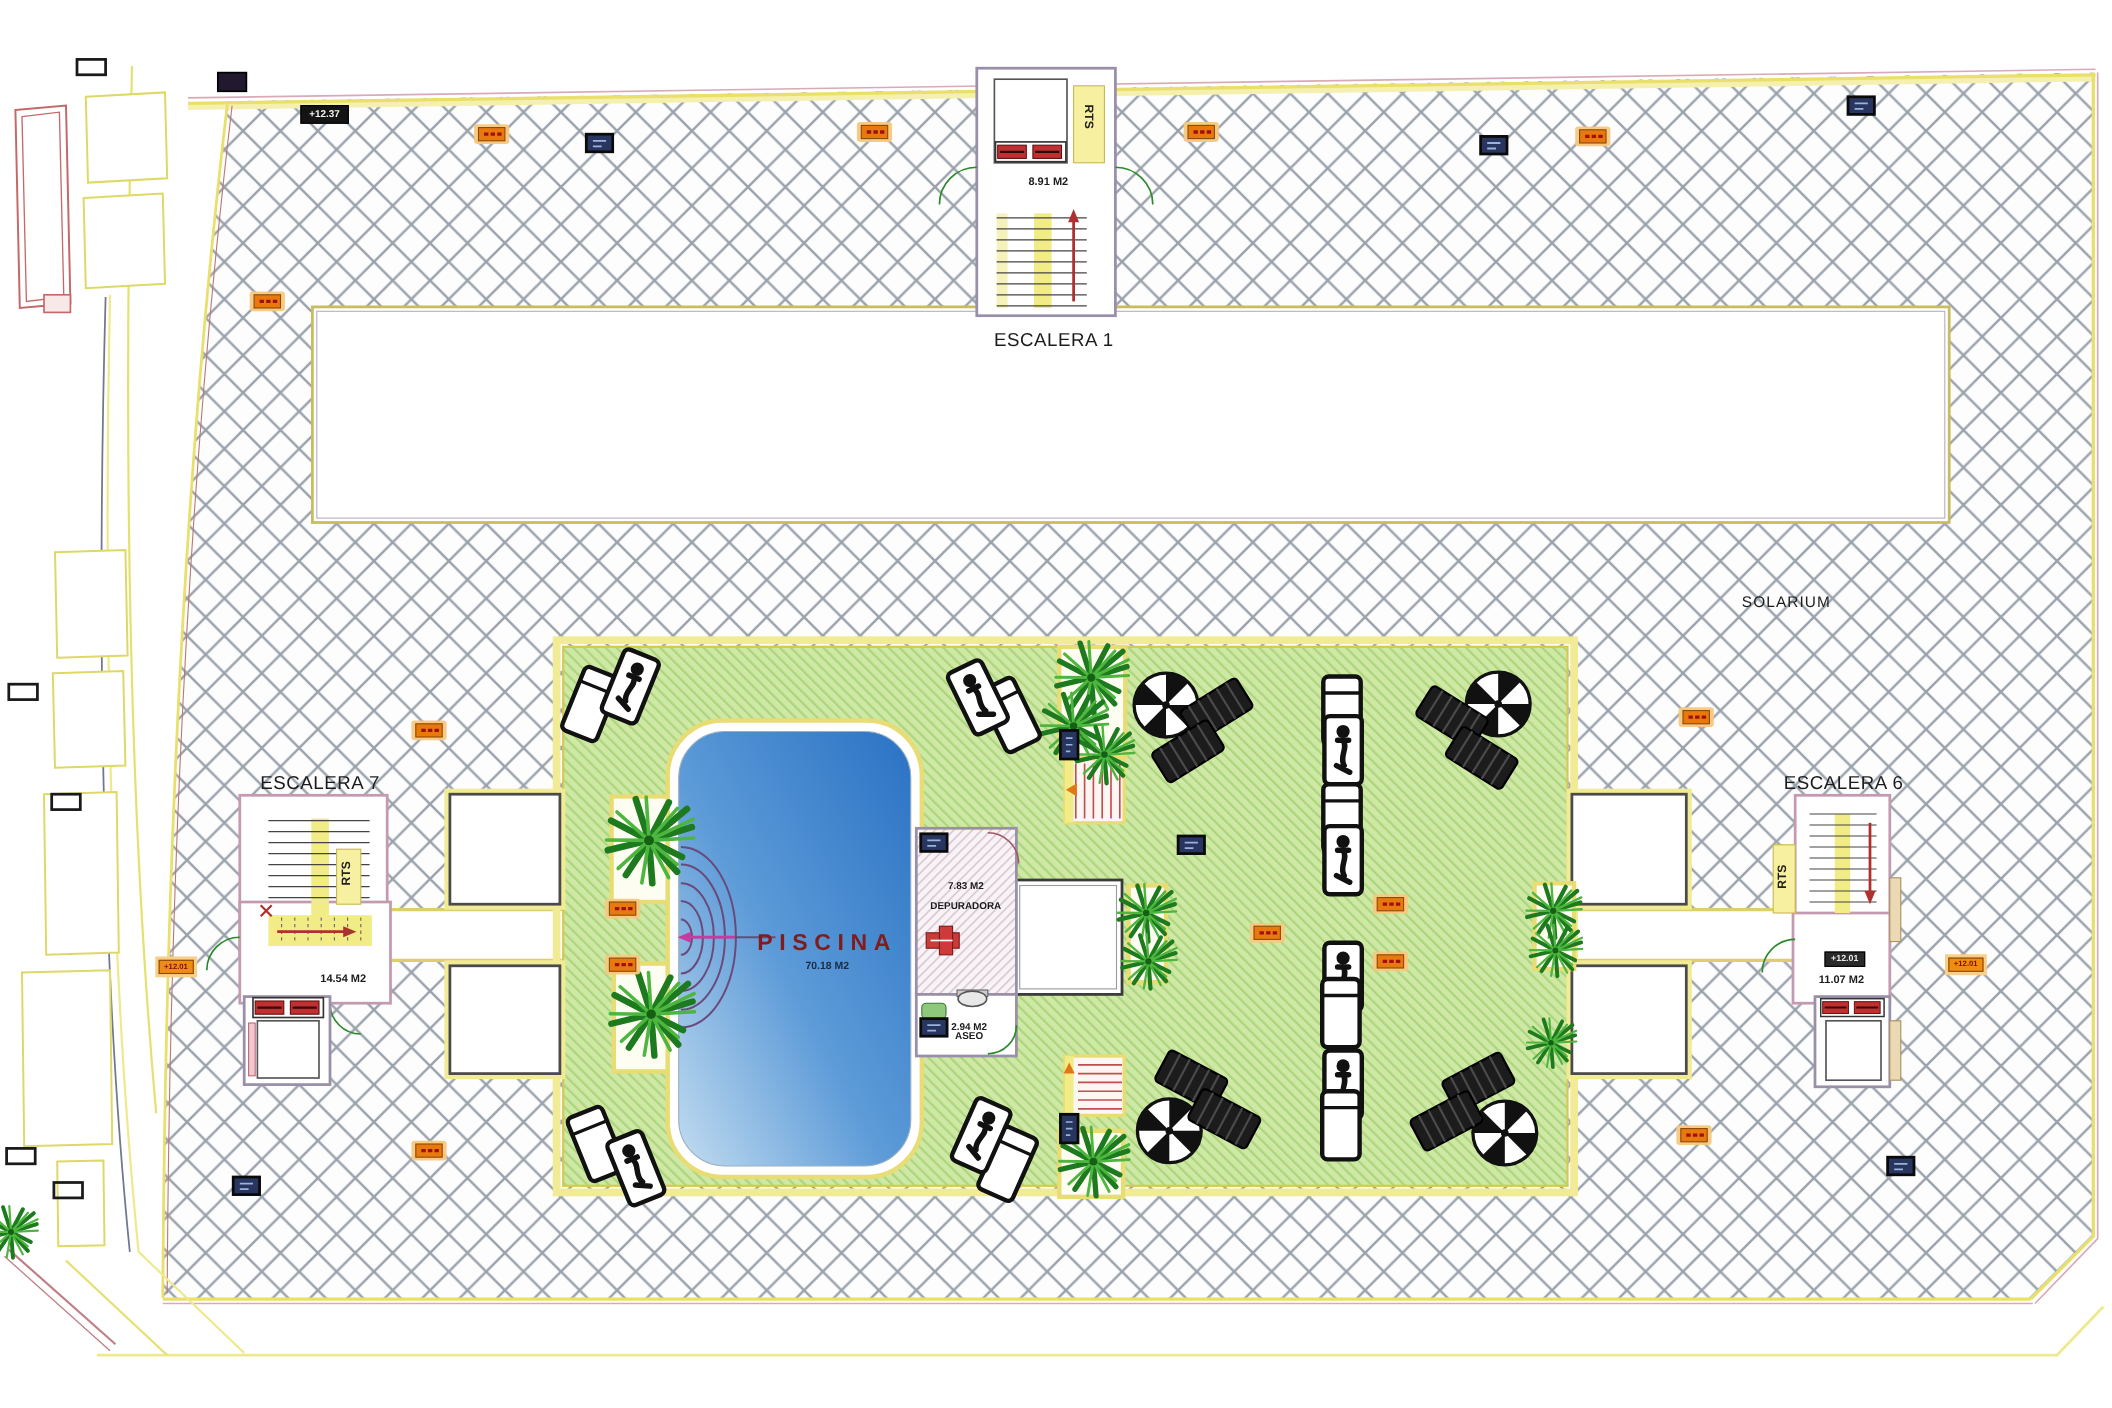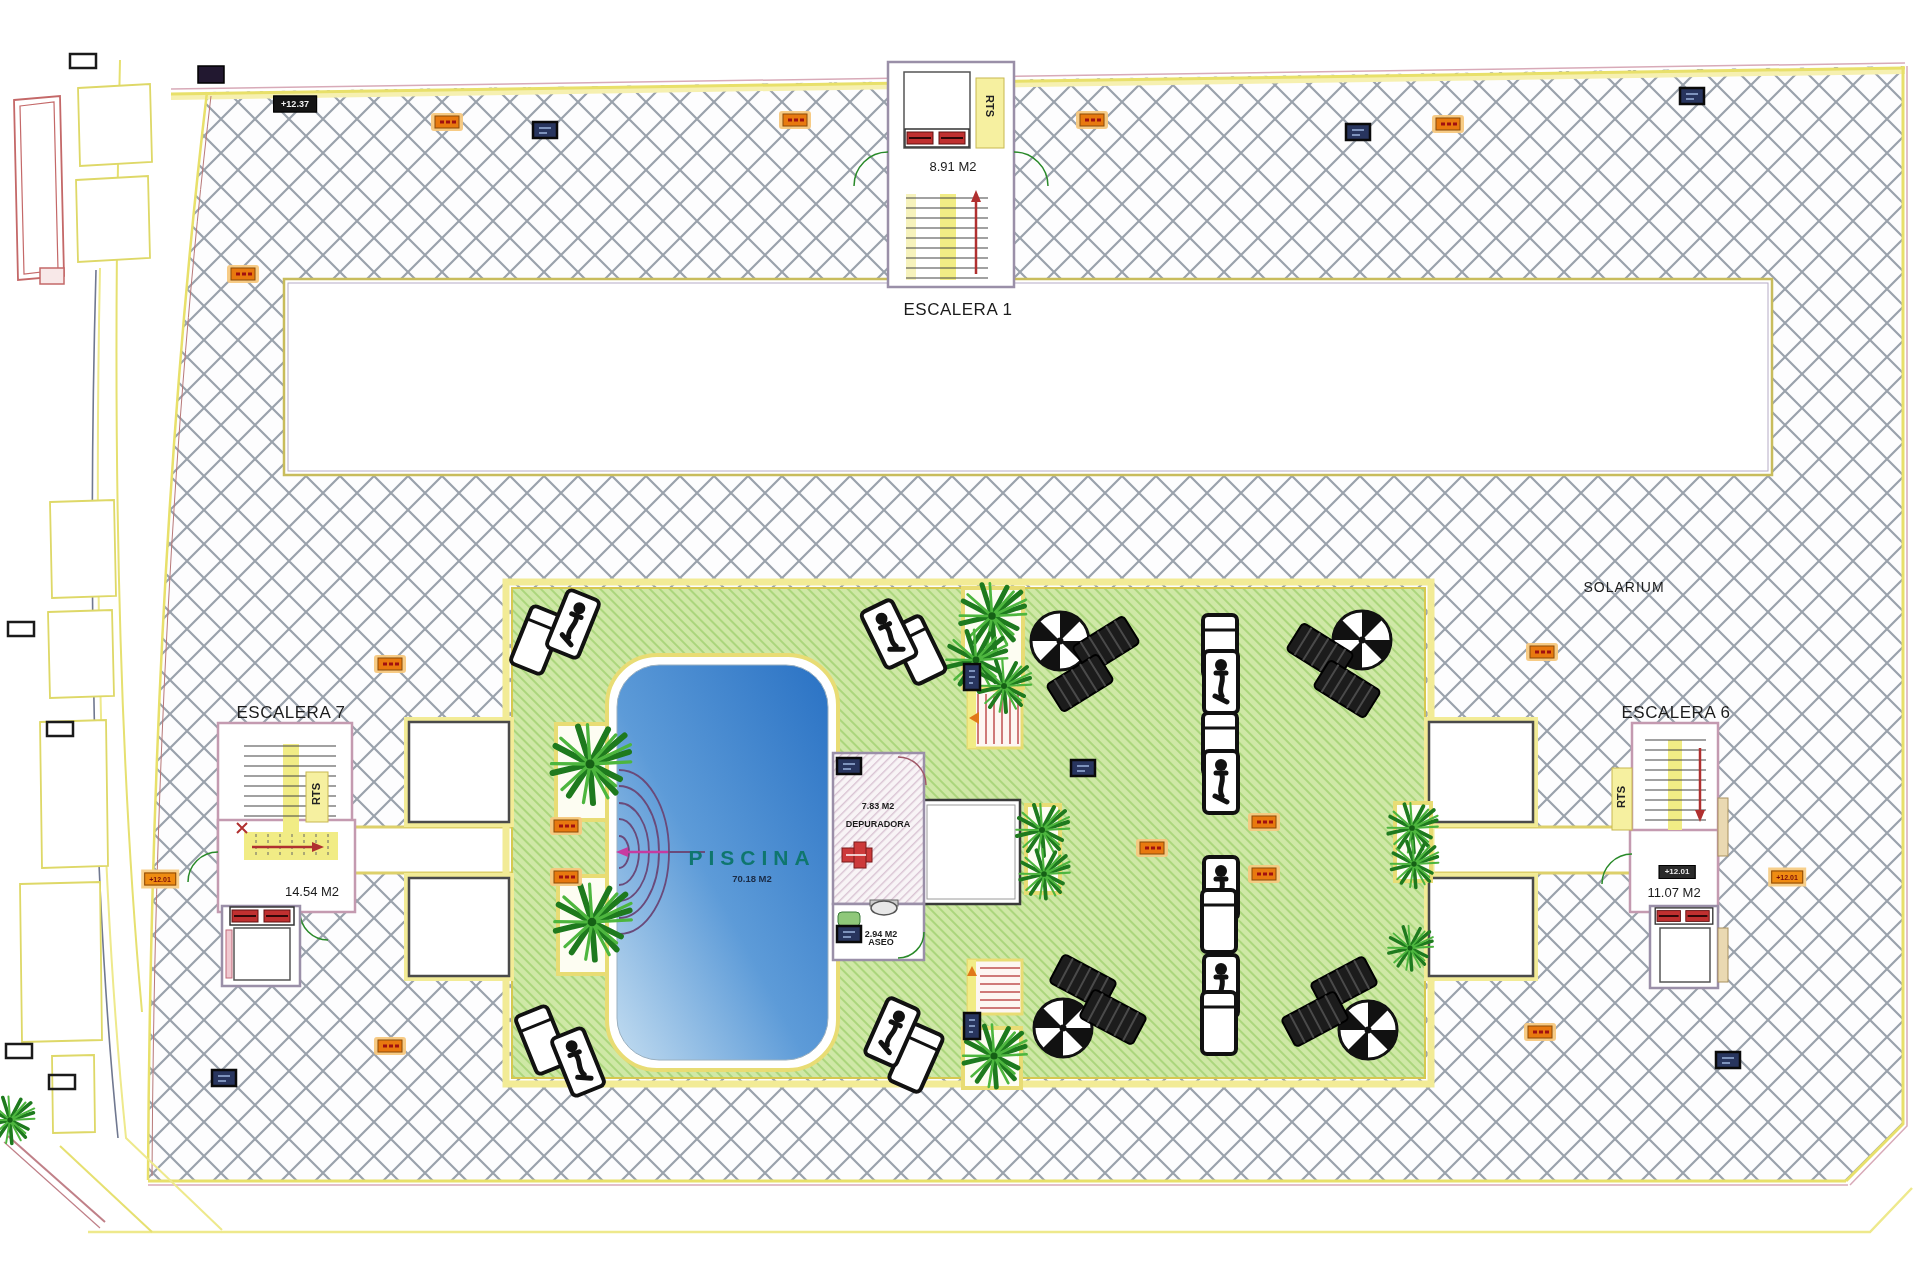--- a/index.html
+++ b/index.html
@@ -2,24 +2,24 @@
 <html><head>
 <meta charset="utf-8">
 <style>
   html,body{margin:0;padding:0;background:#ffffff;}
   body{width:1920px;height:1280px;overflow:hidden;font-family:"Liberation Sans",sans-serif;}
   #plan{position:relative;width:1920px;height:1280px;background:#ffffff;}
   #plan svg{position:absolute;left:0;top:0;}
   .lbl{position:absolute;transform:translate(-50%,-50%);white-space:nowrap;color:#1b1b1b;
        font-family:"Liberation Sans",sans-serif;line-height:1;}
   .title{font-size:17px;letter-spacing:.5px;text-align:right;}
-  .small-b{font-size:13px;font-weight:normal;text-align:right;}
+  .small-b{font-size:10px;font-weight:bold;text-align:right;}
   .tiny-b{font-size:9px;font-weight:bold;}
   .solarium{font-size:14px;letter-spacing:1px;}
-  .piscina{font-size:21px;font-weight:bold;letter-spacing:6px;color:#0f766e;}
+  .piscina{font-size:21px;font-weight:bold;letter-spacing:6px;color:#7f1d1d;}
   .piscina-area{font-size:9.5px;font-weight:bold;color:#1b2b45;}
   .rot90{transform:translate(-50%,-50%) rotate(90deg);}
   .rotm90{transform:translate(-50%,-50%) rotate(-90deg);}
   .rts{font-size:11px;font-weight:bold;color:#222;}
   .level-black{background:#141414;color:#f2f2f2;font-size:9px;font-weight:bold;
        padding:3px 7px;border:1px solid #000;}
   .level-dark{background:#2a2a2a;color:#e9e9e9;font-size:8px;font-weight:bold;
        padding:2px 5px;border:1px solid #000;}
   .level-orange{background:#ef8c12;color:#7a0c0c;font-size:7px;font-weight:bold;
        padding:2px 4px;border:1px solid #8a4a08;box-shadow:0 0 0 3px #f7cf8b;}
@@ -363,21 +363,21 @@
     <use href="#mkb" x="849" y="766"></use>
         <use href="#mkb" x="849" y="934"></use>
     <use href="#mkbv" x="972" y="677"></use>
         <use href="#mkbv" x="972" y="1026"></use>
   </g>
 </svg>
 
   <div class="lbl title" style="left:958px;top:309px;">ESCALERA 1</div>
   <div class="lbl title" style="left:291px;top:712px;">ESCALERA 7</div>
   <div class="lbl title" style="left:1676px;top:712px;">ESCALERA 6</div>
-  <div class="lbl solarium" style="left:1624px;top:547px;margin-top:40px;">SOLARIUM</div>
+  <div class="lbl solarium" style="left:1624px;top:547px;">SOLARIUM</div>
   <div class="lbl piscina" style="left:752px;top:857px;">PISCINA</div>
   <div class="lbl piscina-area" style="left:752px;top:879px;">70.18 M2</div>
   <div class="lbl small-b" style="left:953px;top:166px;">8.91 M2</div>
   <div class="lbl small-b" style="left:268px;top:891px;margin-left:44px;">14.54 M2</div>
   <div class="lbl small-b" style="left:1674px;top:892px;">11.07 M2</div>
   <div class="lbl tiny-b" style="left:878px;top:824px;">DEPURADORA</div>
   <div class="lbl tiny-b" style="left:878px;top:806px;">7.83 M2</div>
   <div class="lbl tiny-b" style="left:881px;top:922px;margin-top:20px;">ASEO</div>
   <div class="lbl tiny-b" style="left:881px;top:934px;">2.94 M2</div>
   <div class="lbl rts rot90" style="left:989px;top:106px;">RTS</div>

